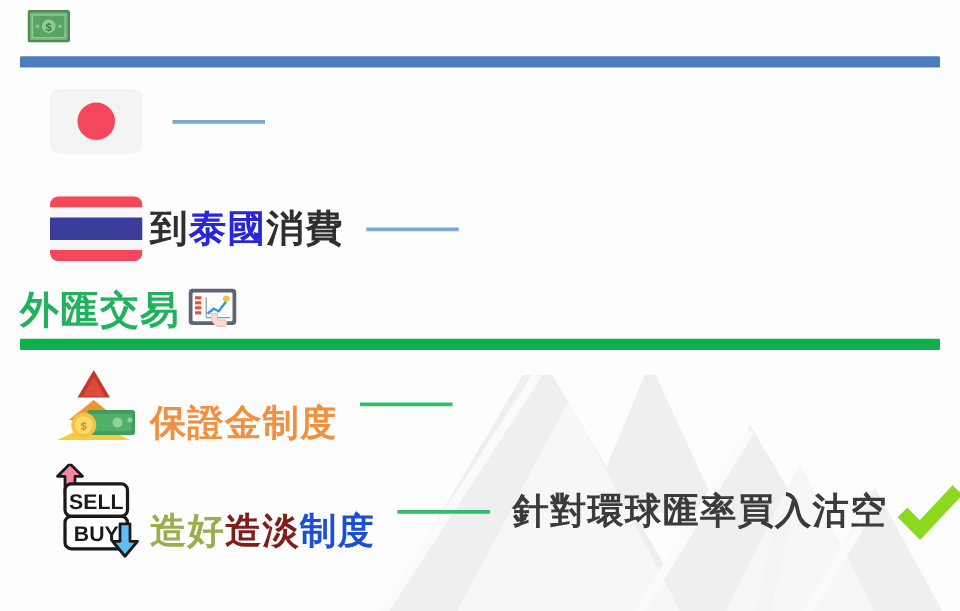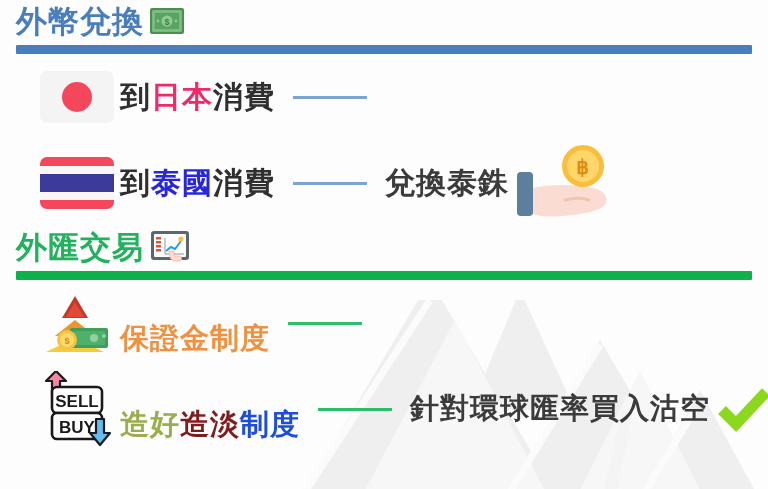--- a/index.html
+++ b/index.html
@@ -138,44 +138,40 @@
         <path d="M695,110 L640,200"></path>
       </g>
       <g fill="#f4f4f4">
         <rect x="612" y="110" width="12" height="90" transform="rotate(12 618 155)"></rect>
       </g>
     </svg>
   </div>
 
   <div class="section">
     <div class="sec-head">
-      <div class="sec-title blue">外幣兌換</div>
       <span class="sec-emoji">
         <svg width="34" height="26" viewBox="0 0 34 26" class="icon-svg">
           <rect x="0" y="0" width="34" height="26" rx="2" fill="#4e8c52"></rect>
           <rect x="2" y="2" width="30" height="22" rx="1" fill="#74b97a"></rect>
           <rect x="4" y="4" width="26" height="18" rx="1" fill="#5ba362" stroke="#8fcb94" stroke-width="1"></rect>
           <circle cx="17" cy="13" r="5.5" fill="#8fcb94"></circle>
           <text x="17" y="17" font-size="9" font-family="'Liberation Sans',sans-serif" font-weight="bold" fill="#3f7a45" text-anchor="middle">$</text>
           <circle cx="8" cy="13" r="1.4" fill="#8fcb94"></circle>
           <circle cx="26" cy="13" r="1.4" fill="#8fcb94"></circle>
         </svg>
       </span>
     </div>
     <div class="rule blue"></div>
 
     <div class="row">
       <div class="row-icon">
         <svg width="74" height="52" viewBox="0 0 74 52" class="icon-svg">
           <rect x="0" y="0" width="74" height="52" rx="7" fill="#f4f4f4"></rect>
           <circle cx="37" cy="26" r="15" fill="#f5475c"></circle>
         </svg>
-      </div>
-      <div class="row-left">
-        <span class="c-dark">到</span><span class="c-pink">日本</span><span class="c-dark">消費</span>
       </div>
       <div class="connector blue"></div>
     </div>
 
     <div class="row">
       <div class="row-icon">
         <svg width="74" height="52" viewBox="0 0 74 52" class="icon-svg">
           <defs>
               <clipPath id="thclip">
                 <rect x="0" y="0" width="74" height="52" rx="7"></rect>
@@ -187,33 +183,20 @@
             <rect x="0" y="17" width="74" height="18" fill="#3b3b9c"></rect>
             <rect x="0" y="35" width="74" height="8" fill="#f7f7f7"></rect>
             <rect x="0" y="43" width="74" height="9" fill="#f5475c"></rect>
           </g>
         </svg>
       </div>
       <div class="row-left">
         <span class="c-dark">到</span><span class="c-blue">泰國</span><span class="c-dark">消費</span>
       </div>
       <div class="connector blue"></div>
-      <div class="row-right">
-        <span>兌換泰銖</span>
-        <span class="tail-icon">
-          <svg width="100" height="78" viewBox="0 0 100 78" class="icon-svg">
-            <rect x="2" y="28" width="16" height="44" rx="4" fill="#5b7f9c"></rect>
-            <path d="M18 44 C34 40 58 40 78 44 C92 47 96 58 86 64 C76 70 40 74 26 72 L18 70 Z" fill="#fadcd2"></path>
-            <path d="M50 56 C58 54 68 54 74 56" stroke="#f0c4b6" stroke-width="3" fill="none" stroke-linecap="round"></path>
-            <circle cx="68" cy="22" r="21" fill="#fbbd3c"></circle>
-            <circle cx="68" cy="22" r="16" fill="#ffd66b"></circle>
-            <text x="68" y="30" font-size="20" font-family="'Liberation Sans',sans-serif" font-weight="bold" fill="#e08a12" text-anchor="middle">฿</text>
-          </svg>
-        </span>
-      </div>
     </div>
   </div>
 
   <div class="section sec2-rows">
     <div class="sec-head">
       <div class="sec-title green">外匯交易</div>
       <span class="sec-emoji">
         <svg width="40" height="34" viewBox="0 0 40 34" class="icon-svg">
           <rect x="1" y="1" width="38" height="29" rx="3" fill="#5c6670"></rect>
           <rect x="4" y="4" width="32" height="23" rx="1" fill="#fdfdfd"></rect>

